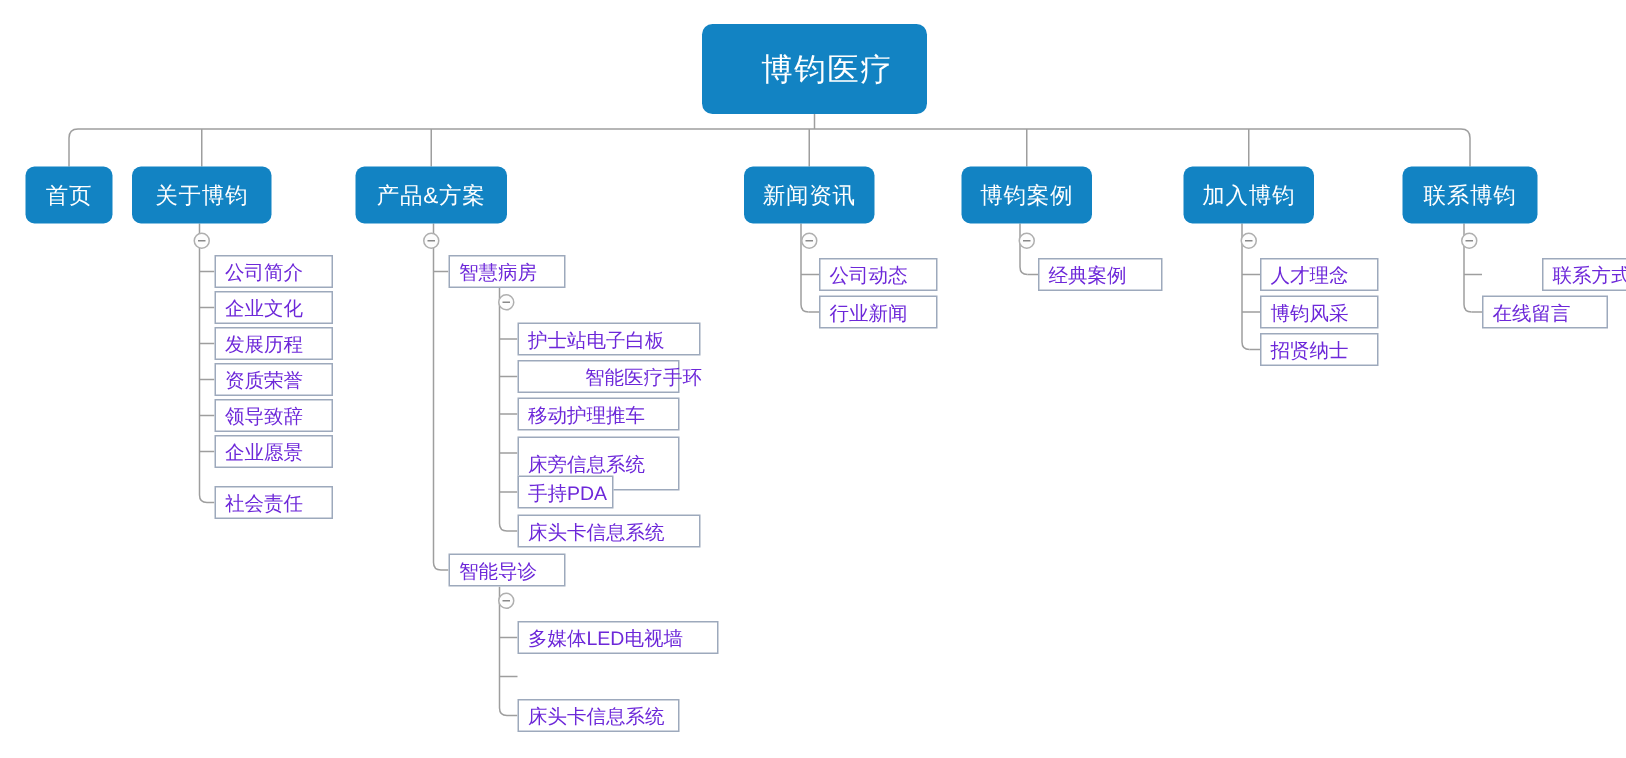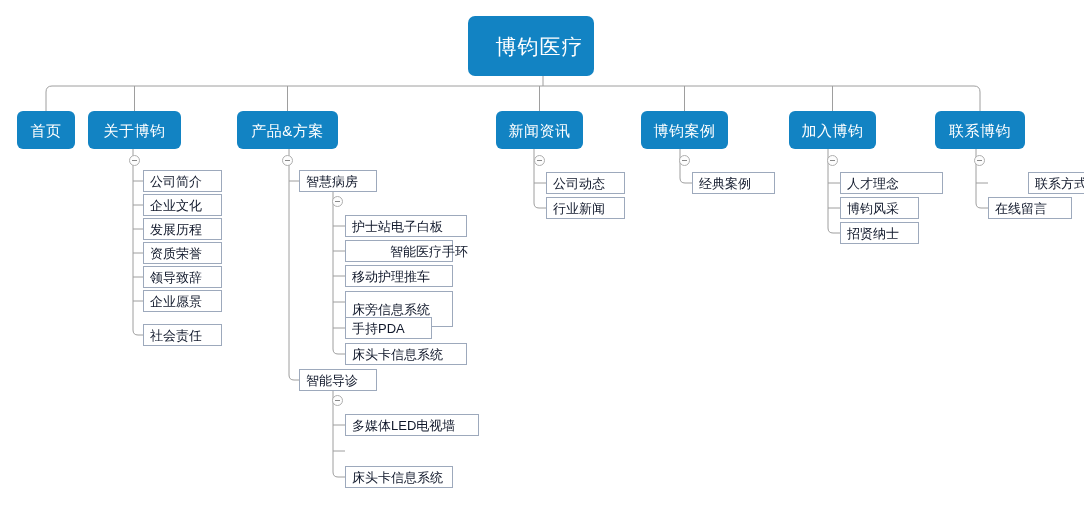--- a/index.html
+++ b/index.html
@@ -45,21 +45,21 @@
     background: #1283C3;
     color: #ffffff;
     border-radius: 6px;
     font-size: 15px;
     letter-spacing: 0.5px;
     line-height: 1;
   }
   
   .node.leaf {
     background: #ffffff;
-    color: #0f172a;
+    color: #6d28d9;
     border: 1px solid #9DA9BC;
     font-size: 13px;
     line-height: 1;
     padding: 0 6px;
     justify-content: flex-start;
   }
   
   .toggle {
     position: absolute;
     width: 11px;
@@ -119,21 +119,21 @@
       <path d="M 333 251 L 345 251" stroke="#9E9E9E" stroke-width="1" fill="none"></path>
       <path d="M 333 276 L 345 276" stroke="#9E9E9E" stroke-width="1" fill="none"></path>
       <path d="M 333 302 L 345 302" stroke="#9E9E9E" stroke-width="1" fill="none"></path>
       <path d="M 333 328 L 345 328" stroke="#9E9E9E" stroke-width="1" fill="none"></path>
       <path d="M 338 354 L 345 354" stroke="#9E9E9E" stroke-width="1" fill="none"></path>
       <path d="M 333 391 L 333 472 Q 333 477 338 477" stroke="#9E9E9E" stroke-width="1" fill="none"></path>
       <path d="M 333 425 L 345 425" stroke="#9E9E9E" stroke-width="1" fill="none"></path>
       <path d="M 333 451 L 345 451" stroke="#9E9E9E" stroke-width="1" fill="none"></path>
       <path d="M 338 477 L 345 477" stroke="#9E9E9E" stroke-width="1" fill="none"></path>
     </svg>
-<div class="node root" style="left: 468px; top: 16px; width: 126px; height: 60px; padding-left: 17px;">
+<div class="node root" style="left: 468px; top: 16px; width: 150px; height: 60px; padding-left: 17px;">
       <span>博钧医疗</span>
     </div>
     <div class="node primary" style="left: 17px; top: 111px; width: 58px; height: 38px;">
       <span>首页</span>
     </div>
     <div class="node primary" style="left: 88px; top: 111px; width: 93px; height: 38px;">
       <span>关于博钧</span>
     </div>
     <div class="node primary" style="left: 237px; top: 111px; width: 101px; height: 38px;">
       <span>产品&amp;方案</span>
@@ -182,42 +182,42 @@
     </div>
     <div class="node leaf" style="left: 345px; top: 240px; width: 108px; height: 22px; padding-left: 44px;">
       <span>智能医疗手环</span>
     </div>
     <div class="node leaf" style="left: 345px; top: 265px; width: 108px; height: 22px;">
       <span>移动护理推车</span>
     </div>
     <div class="node leaf" style="left: 345px; top: 291px; width: 108px; height: 36px;">
       <span>床旁信息系统</span>
     </div>
-    <div class="node leaf" style="left: 345px; top: 317px; width: 87px; height: 22px;">
+    <div class="node leaf" style="left: 345px; top: 317px; width: 64px; height: 22px;">
       <span>手持PDA</span>
     </div>
     <div class="node leaf" style="left: 345px; top: 343px; width: 122px; height: 22px;">
       <span>床头卡信息系统</span>
     </div>
     <div class="node leaf" style="left: 345px; top: 414px; width: 134px; height: 22px;">
       <span>多媒体LED电视墙</span>
     </div>
     <div class="node leaf" style="left: 345px; top: 466px; width: 108px; height: 22px;">
       <span>床头卡信息系统</span>
     </div>
     <div class="node leaf" style="left: 546px; top: 172px; width: 79px; height: 22px;">
       <span>公司动态</span>
     </div>
     <div class="node leaf" style="left: 546px; top: 197px; width: 79px; height: 22px;">
       <span>行业新闻</span>
     </div>
     <div class="node leaf" style="left: 692px; top: 172px; width: 83px; height: 22px;">
       <span>经典案例</span>
     </div>
-    <div class="node leaf" style="left: 840px; top: 172px; width: 103px; height: 22px;">
+    <div class="node leaf" style="left: 840px; top: 172px; width: 79px; height: 22px;">
       <span>人才理念</span>
     </div>
     <div class="node leaf" style="left: 840px; top: 197px; width: 79px; height: 22px;">
       <span>博钧风采</span>
     </div>
     <div class="node leaf" style="left: 840px; top: 222px; width: 79px; height: 22px;">
       <span>招贤纳士</span>
     </div>
     <div class="node leaf" style="left: 1028px; top: 172px; width: 84px; height: 22px;">
       <span>联系方式</span>

